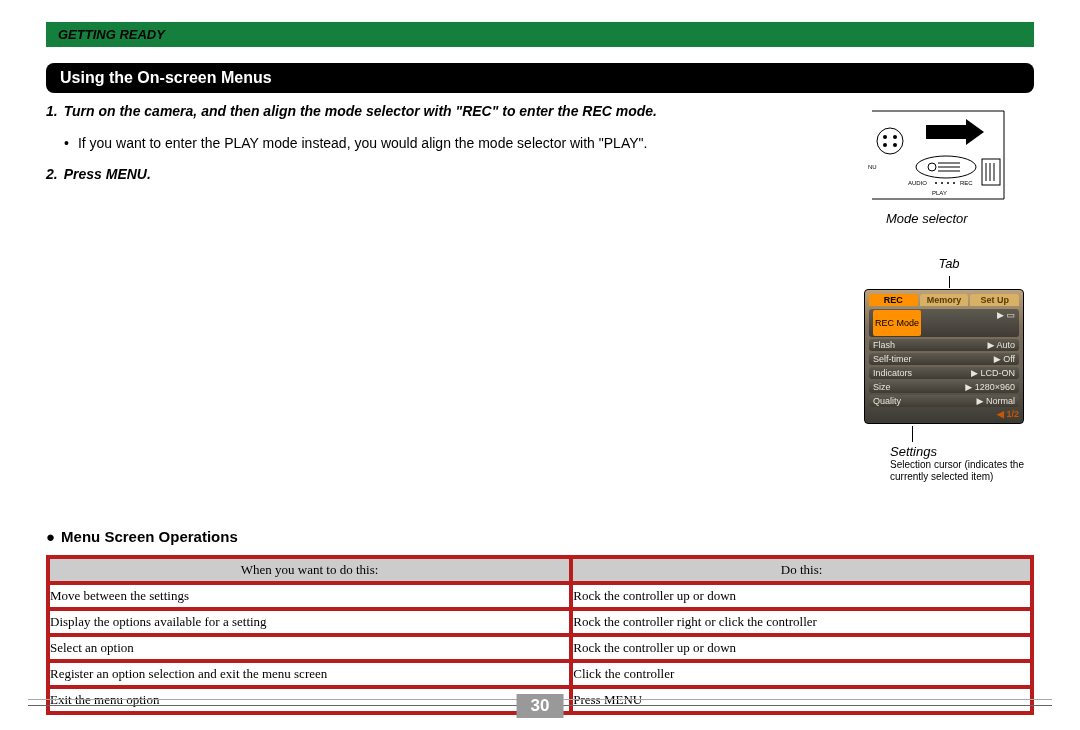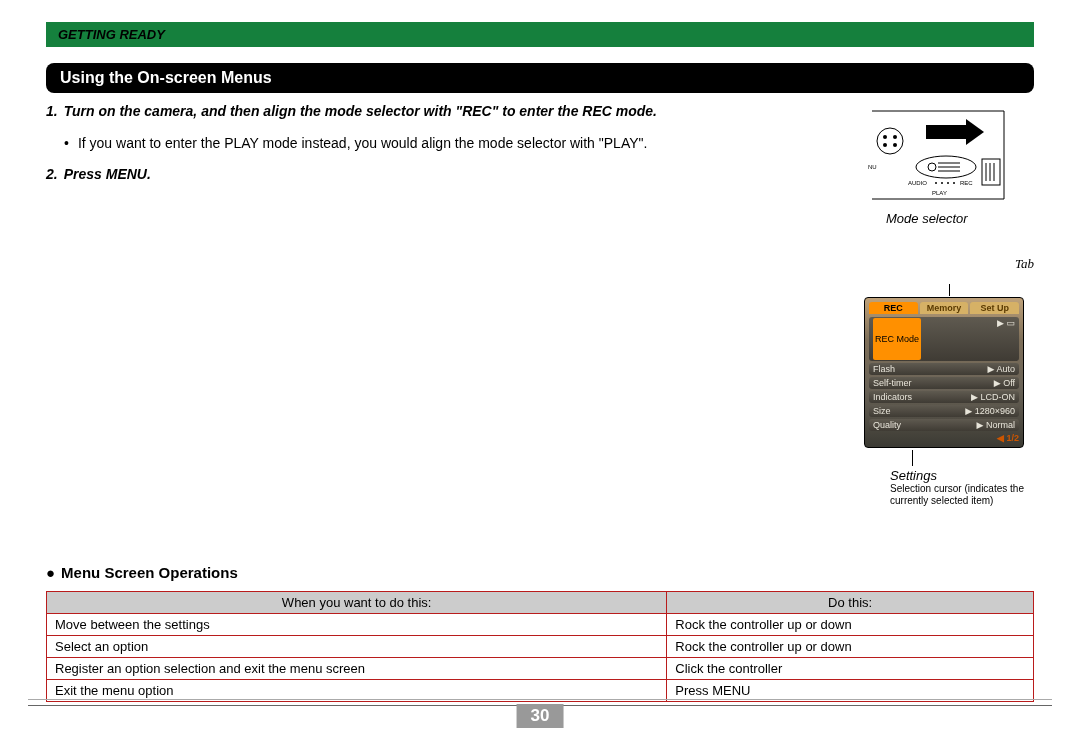--- a/index.html
+++ b/index.html
@@ -66,21 +66,21 @@
   .subnote { font-weight: normal; font-style: normal; margin: 15px 0 14px 18px; line-height: 1.3; }
   .subnote .bullet { display: inline-block; width: 10px; }
   .cam-fig {
     width: 150px;
     height: 100px;
     position: relative;
     margin: 4px 0 4px 0;
   }
   .cam-fig svg { width: 150px; height: 100px; }
   .cam-caption { font-style: italic; font-size: 13px; margin-top: 2px; margin-left: 22px; }
-  .tab-caption { font-style: italic; font-size: 13px; text-align: right; margin-bottom: 12px; font-family: Liberation Serif, serif; }
+  .tab-caption { font-style: italic; font-size: 13px; text-align: center; margin-bottom: 5px; }
   .tab-line { width: 1px; height: 12px; background: #000; margin: 0 auto 1px auto; }
   .lcd {
     width: 160px;
     background: linear-gradient(#bfa27a 0%, #7e6f59 28%, #6a6357 60%, #3b3a33 100%);
     border: 1px solid #000;
     border-radius: 4px;
     padding: 4px;
     box-sizing: border-box;
     font-size: 9px;
   }
@@ -91,52 +91,53 @@
     padding: 1px 0; font-size: 9px;
   }
   .lcd .tabs .t.sel { background: #ff9000; color: #000; }
   .lcd .setting {
     display: flex; justify-content: space-between;
     background: linear-gradient(#5f5a50,#3f3b34);
     color: #e8e5da; margin-bottom: 2px; padding: 1px 4px;
     border-radius: 3px; font-size: 9px;
   }
   .lcd .setting.sel .k {
-    background: #ff9000; color: #000; border-radius: 2px; padding: 16px 2px;
+    background: #ff9000; color: #000; border-radius: 2px; padding: 8px 2px;
   }
   .lcd .page-ind { text-align: right; color: #cc5500; font-weight: bold; font-size: 9px; }
   .settings-line { width: 1px; height: 16px; background: #000; margin: 2px 0 0 48px; }
   .settings-caption { font-style: italic; font-size: 13px; margin: 2px 0 0 26px; }
   .selcur-caption { font-size: 10px; line-height: 1.15; margin: 0 0 0 26px; max-width: 150px; }
   
-  .h3 { font-weight: bold; font-size: 15px; margin: 16px 0 10px 0; }
+  .h3 { font-weight: bold; font-size: 15px; margin: 4px 0 10px 0; }
   .h3 .dot { font-size: 15px; margin-right: 6px; }
   table.ops {
     border-collapse: collapse;
     width: 100%;
     font-size: 13px;
   }
   table.ops th, table.ops td {
-    border: 1px solid #b91c1c;
-    padding: 3px 8px;
+    border: 4px solid #b91c1c;
+    padding: 3px 0;
     text-align: left;
     vertical-align: middle;
+    font-family: Liberation Serif, serif;
   }
   table.ops th { background: #cccccc; font-weight: normal; text-align: center; }
   .footer-rule {
     position: absolute;
     left: 28px; right: 28px;
     bottom: 24px;
     height: 1px;
     background: #666;
   }
   .footer-rule.upper { bottom: 30px; background: #aaa; }
   .pagenum {
     position: absolute;
-    bottom: 2px;
+    bottom: 12px;
     left: 50%;
     transform: translateX(-50%);
     background: #999;
     color: #fff;
     font-weight: bold;
     font-size: 17px;
     padding: 2px 14px;
   }
 </style>
 </head>
@@ -265,20 +266,24 @@
             <th>When you want to do this:</th>
             <th>Do this:</th>
           </tr>
         </thead>
         <tbody>
           <tr>
             <td>Move between the settings</td>
             <td>Rock the controller up or down</td>
           </tr>
           <tr>
+            <td>Display the options available for a setting</td>
+            <td>Rock the controller right or click the controller</td>
+          </tr>
+          <tr>
             <td>Select an option</td>
             <td>Rock the controller up or down</td>
           </tr>
           <tr>
             <td>Register an option selection and exit the menu screen</td>
             <td>Click the controller</td>
           </tr>
           <tr>
             <td>Exit the menu option</td>
             <td>Press MENU</td>

